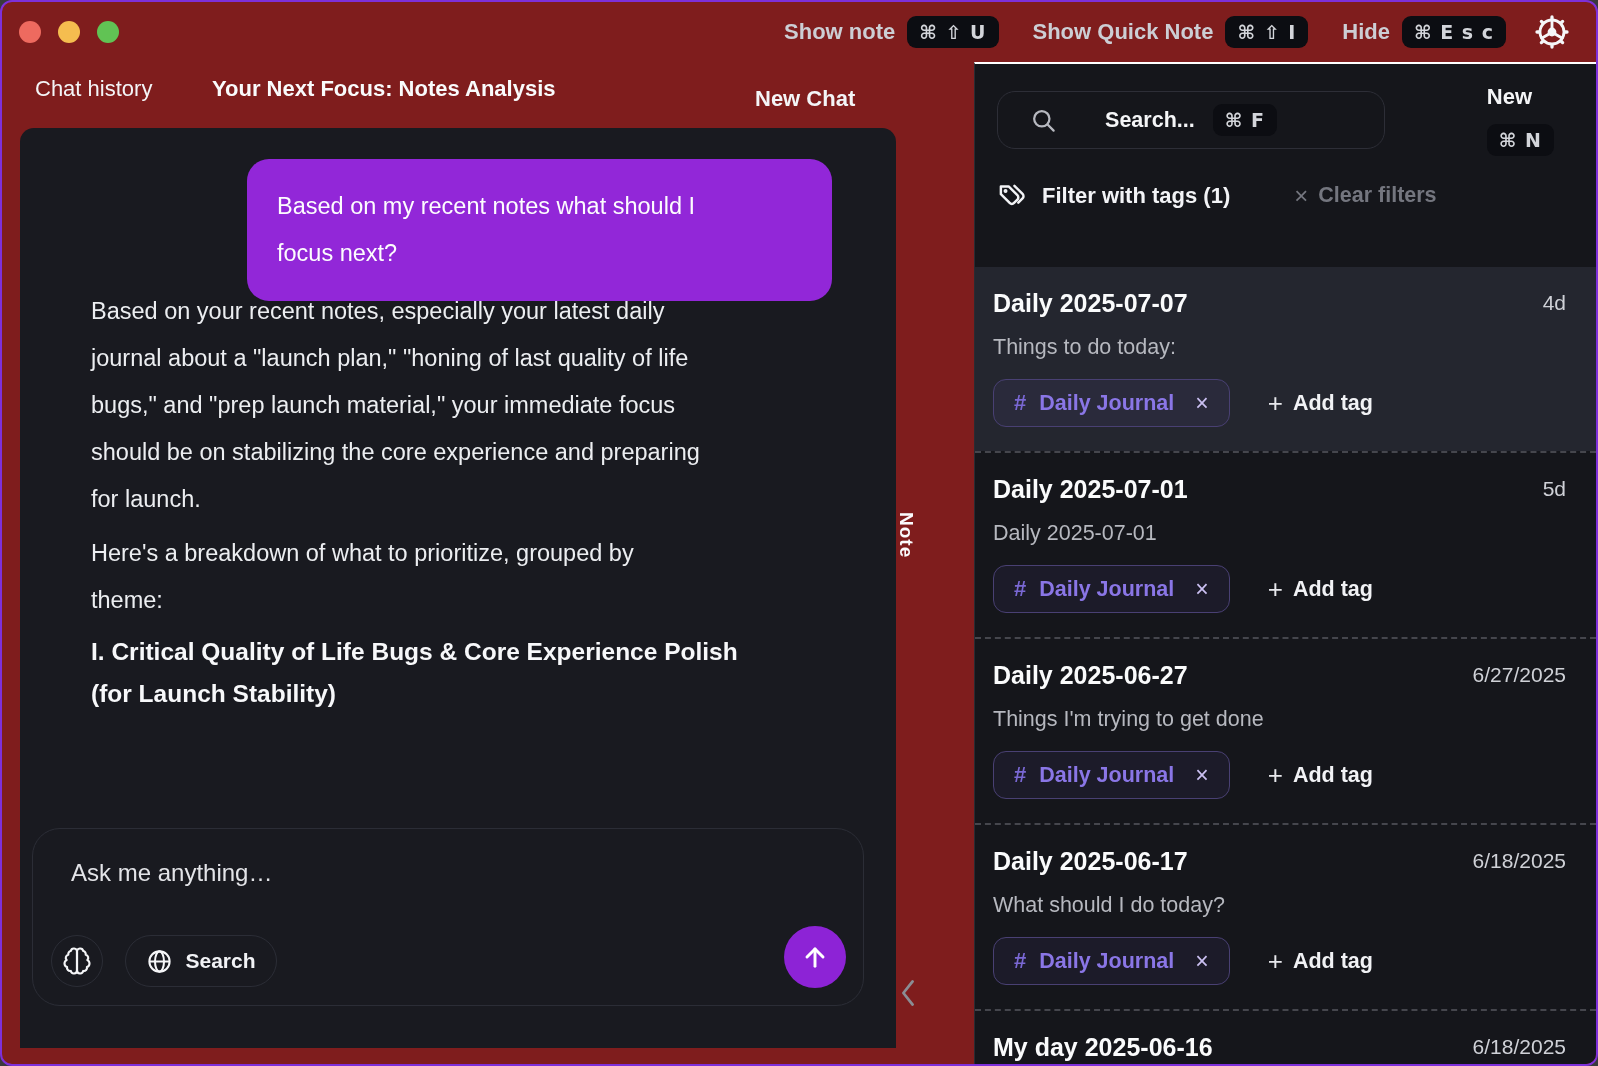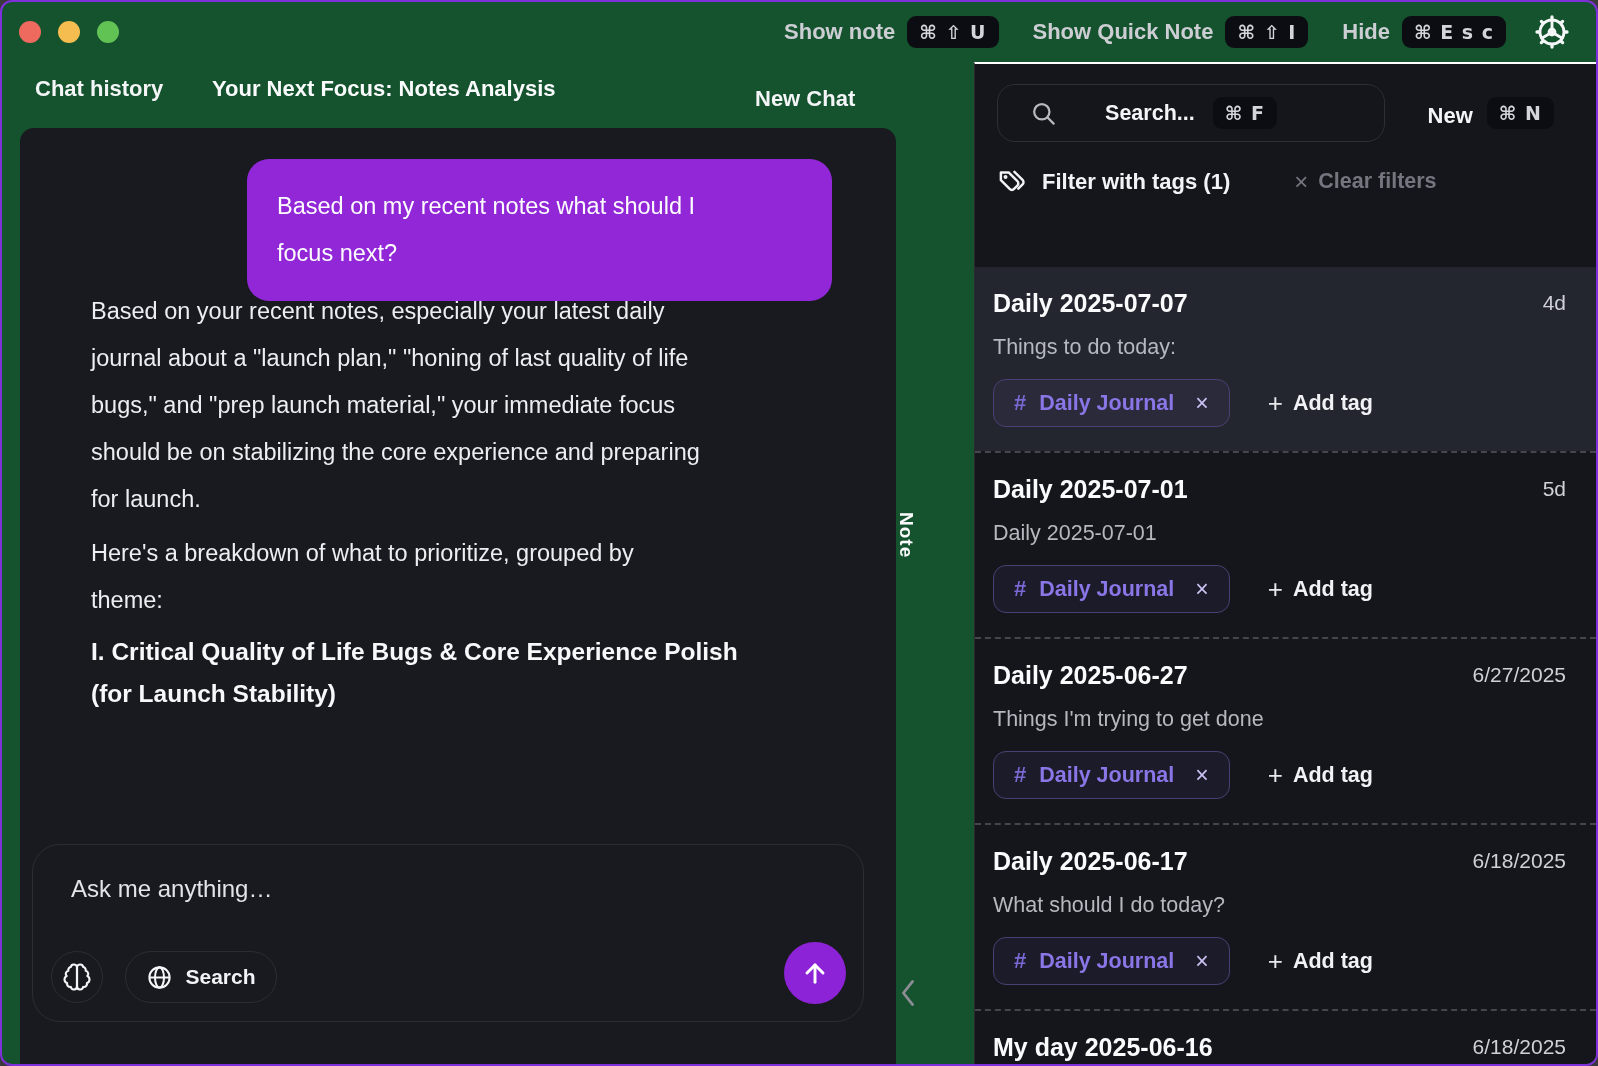--- a/index.html
+++ b/index.html
@@ -1,20 +1,20 @@
 <!DOCTYPE html>
 <html><head>
 <meta charset="utf-8">
 <style>
   * { margin:0; padding:0; box-sizing:border-box; }
   html,body { width:1598px; height:1066px; background:#3a3a3c; font-family:"Liberation Sans","DejaVu Sans",sans-serif; overflow:hidden; }
 
   .window {
     position:absolute; inset:0;
-    background:#14532d;
+    background:#7f1d1d;
     border:2px solid #7e30da;
     border-radius:12px;
     overflow:hidden;
   }
 
   
   .titlebar { position:absolute; left:0; top:0; right:0; height:60px; display:flex; align-items:center; }
   .traffic { display:flex; gap:17px; margin-left:17px; }
   .light { width:22px; height:22px; border-radius:50%; }
   .light.red    { background:#ee6a5f; }
@@ -27,25 +27,25 @@
     font-family:"DejaVu Sans",sans-serif;
     background:#0c0d12; color:#d3d5da;
     border-radius:9px; padding:5px 12px;
     font-size:19px; font-weight:600; letter-spacing:1px; white-space:nowrap;
   }
   .gear-btn { width:44px; height:44px; display:flex; align-items:center; justify-content:center; margin-left:8px; cursor:pointer; }
 
   
   .chat-side { position:absolute; left:0; top:60px; width:955px; bottom:0; }
   .chat-header { position:relative; height:64px; }
-  .chat-header .hist   { position:absolute; left:33px;  top:14px; font-size:22px; font-weight:700; color:#f4f5f7; cursor:pointer; }
+  .chat-header .hist   { position:absolute; left:33px;  top:14px; font-size:22px; font-weight:400; color:#f4f5f7; cursor:pointer; }
   .chat-header .title  { position:absolute; left:210px; top:14px; font-size:22px; font-weight:700; color:#fafbfc; }
   .chat-header .newchat{ position:absolute; left:753px; top:14px; font-size:22px; font-weight:700; color:#f4f5f7; cursor:pointer;margin-top:10px; }
 
-  .chat-box { position:absolute; left:18px; top:66px; width:876px; bottom:0; background:#191a20; border-radius:14px 14px 0 0; }
+  .chat-box { position:absolute; left:18px; top:66px; width:876px; bottom:16px; background:#191a20; border-radius:14px 14px 0 0; }
 
   .bubble {
     position:absolute; left:227px; top:31px; width:585px;
     background:#9227d8; border-radius:22px;
     padding:24px 30px; color:#fdfdfe;
     font-size:23.5px; line-height:47px; white-space:pre-line;
   }
 
   .ai-text { position:absolute; left:30px; top:160px; width:810px; color:#eceef1;margin-left:41px; }
   .ai-text p { font-size:23.5px; line-height:47px; white-space:pre-line; margin-bottom:7px; }
@@ -91,21 +91,21 @@
     background:#15161b; border-left:1px solid #2a2b32; border-top:2px solid #ffffff;margin-left:16px;
   }
   .np-toolbar { display:flex; align-items:center; padding:20px 42px 0 22px; }
   .np-search {
     position:relative; width:388px; height:58px;
     border:1.5px solid #2d2e37; border-radius:18px;
     display:flex; align-items:center; justify-content:center; gap:18px; cursor:text;
   }
   .np-search .mag { position:absolute; left:32px; top:15px; }
   .np-search .stxt { font-size:21.5px; font-weight:600; color:#f4f5f7; }
-  .np-new { margin-left:auto; display:flex; align-items:flex-end; gap:14px; cursor:pointer; }
+  .np-new { margin-left:auto; display:flex; align-items:flex-start; gap:14px; cursor:pointer;flex-direction:column; }
   .np-new .ntxt { font-size:22px; font-weight:600; color:#f4f5f7; }
 
   .filter-row { display:flex; align-items:center; margin-top:24px; padding:0 22px; }
   .filter-row .flabel { font-size:22px; font-weight:600; color:#f2f3f6; margin-left:14px; cursor:pointer; }
   .clear-group { display:flex; align-items:center; gap:10px; margin-left:64px; color:#74767f; cursor:pointer; }
   .clear-group .cx { font-size:24px; }
   .clear-group .ctxt { font-size:21.5px; font-weight:600; }
 
   .note-list { position:absolute; left:0; right:0; top:203px; bottom:0; overflow:hidden; }
   .note-card { padding:22px 30px 24px 18px; }

